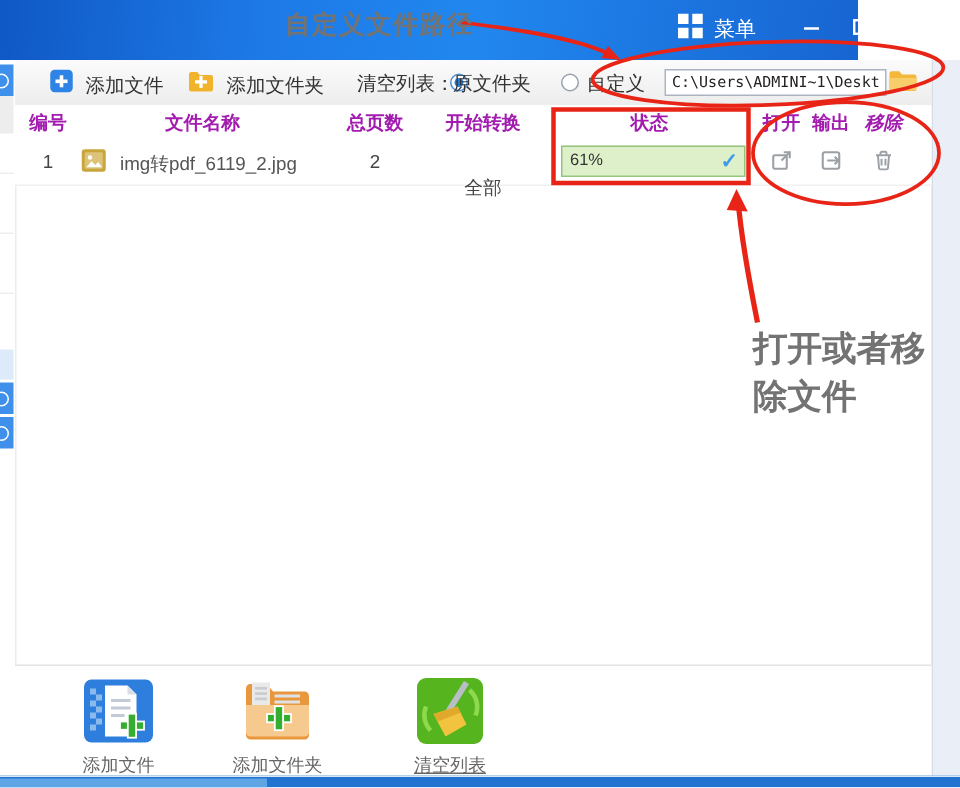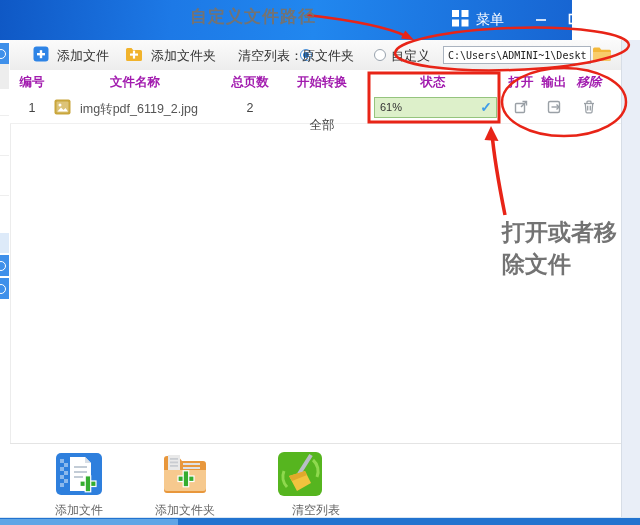--- a/index.html
+++ b/index.html
@@ -262,21 +262,21 @@
         <svg width="48" height="48" viewBox="0 0 48 48">
             <rect x="2" y="2" width="44" height="44" rx="6" fill="#56b51f"></rect>
             <path d="M37 10 a15 15 0 0 1 4 17" stroke="#8fd94e" stroke-width="3" fill="none"></path>
             <path d="M11 37 a15 15 0 0 1 -3-16" stroke="#8fd94e" stroke-width="3" fill="none"></path>
             <line x1="35" y1="5" x2="23" y2="24" stroke="#b9bec6" stroke-width="4"></line>
             <polygon points="13,26 29,21 35,33 21,41" fill="#f2c33e"></polygon>
             <polygon points="13,26 29,21 31,25 16,31" fill="#e0a92c"></polygon>
           </svg>
       </span>
     </div>
-    <div class="biglabel" style="left:258px;">清空列表</div>
+    <div class="biglabel" style="left:242px;text-decoration:underline;">清空列表</div>
 
   </div>
 
   <div class="abs taskbar">
     <div class="taskbar-lite"></div>
   </div>
 
   <svg class="abs overlay" viewBox="0 0 640 525">
     <path d="M307,15 C350,20 385,26 406,36" stroke="#e82417" stroke-width="2.5" fill="none"></path>
     <polygon points="414,40 401,38.6 405.3,30.6" fill="#e82417"></polygon>

